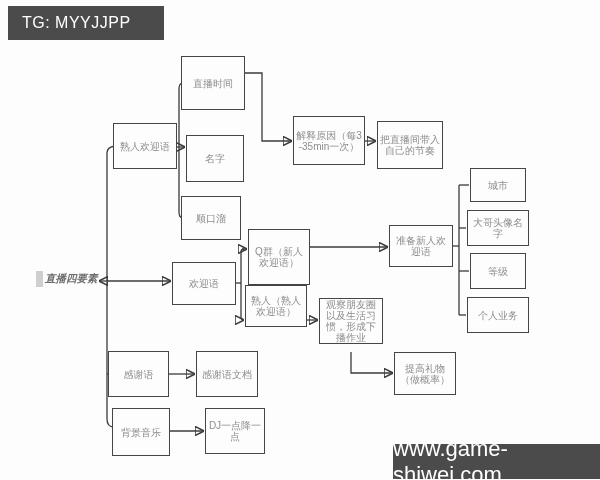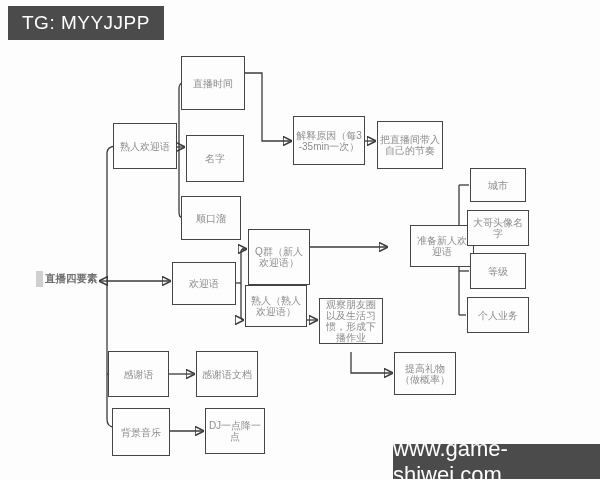--- a/index.html
+++ b/index.html
@@ -5,47 +5,47 @@
   html,body{margin:0;padding:0;}
   body{
     width:600px;height:480px;position:relative;overflow:hidden;
     background:#fdfdfd;
     font-family:"Liberation Sans","DejaVu Sans",sans-serif;
   }
   .banner{
     position:absolute;background:#4b4b4b;color:#fff;
     display:flex;align-items:center;box-sizing:border-box;
   }
-  .banner-top{left:8px;top:6px;width:156px;height:34px;font-size:19px;padding-left:14px;letter-spacing:.5px;}
+  .banner-top{left:8px;top:6px;width:156px;height:34px;font-size:16px;padding-left:14px;letter-spacing:.5px;}
   .banner-bottom{left:393px;top:444px;width:207px;height:35px;font-size:22px;justify-content:center;}
   svg.connectors{position:absolute;left:0;top:0;width:600px;height:480px;}
   svg.connectors path{fill:none;stroke:#3b3b3b;stroke-width:1.3;}
   .node{
     position:absolute;box-sizing:border-box;background:#fdfdfd;
     border:1.6px solid #454545;color:#8d8d8d;
     font-size:10px;line-height:11px;text-align:center;
     display:flex;align-items:center;justify-content:center;
     padding:2px;word-break:break-all;
   }
   .root-label{
     position:absolute;left:36px;top:270px;height:18px;
     display:flex;align-items:center;gap:2px;
-    color:#6e6e6e;font-size:10.5px;font-weight:bold;
+    color:#6e6e6e;font-size:10.5px;font-weight:bold;font-style:italic;
   }
   .root-label .hl{display:inline-block;width:7px;height:16px;background:#cfcfcf;}
   
   .n-live-time {left:181px;top:56px; width:64px;height:54px;}
   .n-self-intro{left:113px;top:123px;width:64px;height:46px;}
   .n-name      {left:186px;top:135px;width:58px;height:47px;}
   .n-rhyme     {left:181px;top:196px;width:60px;height:44px;}
   .n-explain   {left:293px;top:116px;width:72px;height:49px;}
   .n-rhythm    {left:377px;top:121px;width:66px;height:48px;}
   .n-welcome   {left:172px;top:262px;width:64px;height:43px;}
   .n-qnew      {left:248px;top:229px;width:62px;height:56px;}
-  .n-prepare   {left:410px;top:225px;width:64px;height:42px;}
+  .n-prepare   {left:389px;top:225px;width:64px;height:42px;}
   .n-city      {left:470px;top:168px;width:56px;height:34px;}
   .n-bigbro    {left:467px;top:210px;width:62px;height:36px;}
   .n-level     {left:470px;top:253px;width:56px;height:36px;text-align:center;}
   .n-personal  {left:467px;top:297px;width:62px;height:36px;}
   .n-regular   {left:245px;top:285px;width:62px;height:42px;}
   .n-observe   {left:319px;top:298px;width:64px;height:46px;}
   .n-gift      {left:394px;top:352px;width:62px;height:43px;}
   .n-thanks    {left:108px;top:351px;width:61px;height:46px;}
   .n-thanksdoc {left:196px;top:351px;width:62px;height:46px;}
   .n-bgm       {left:112px;top:408px;width:58px;height:48px;}

